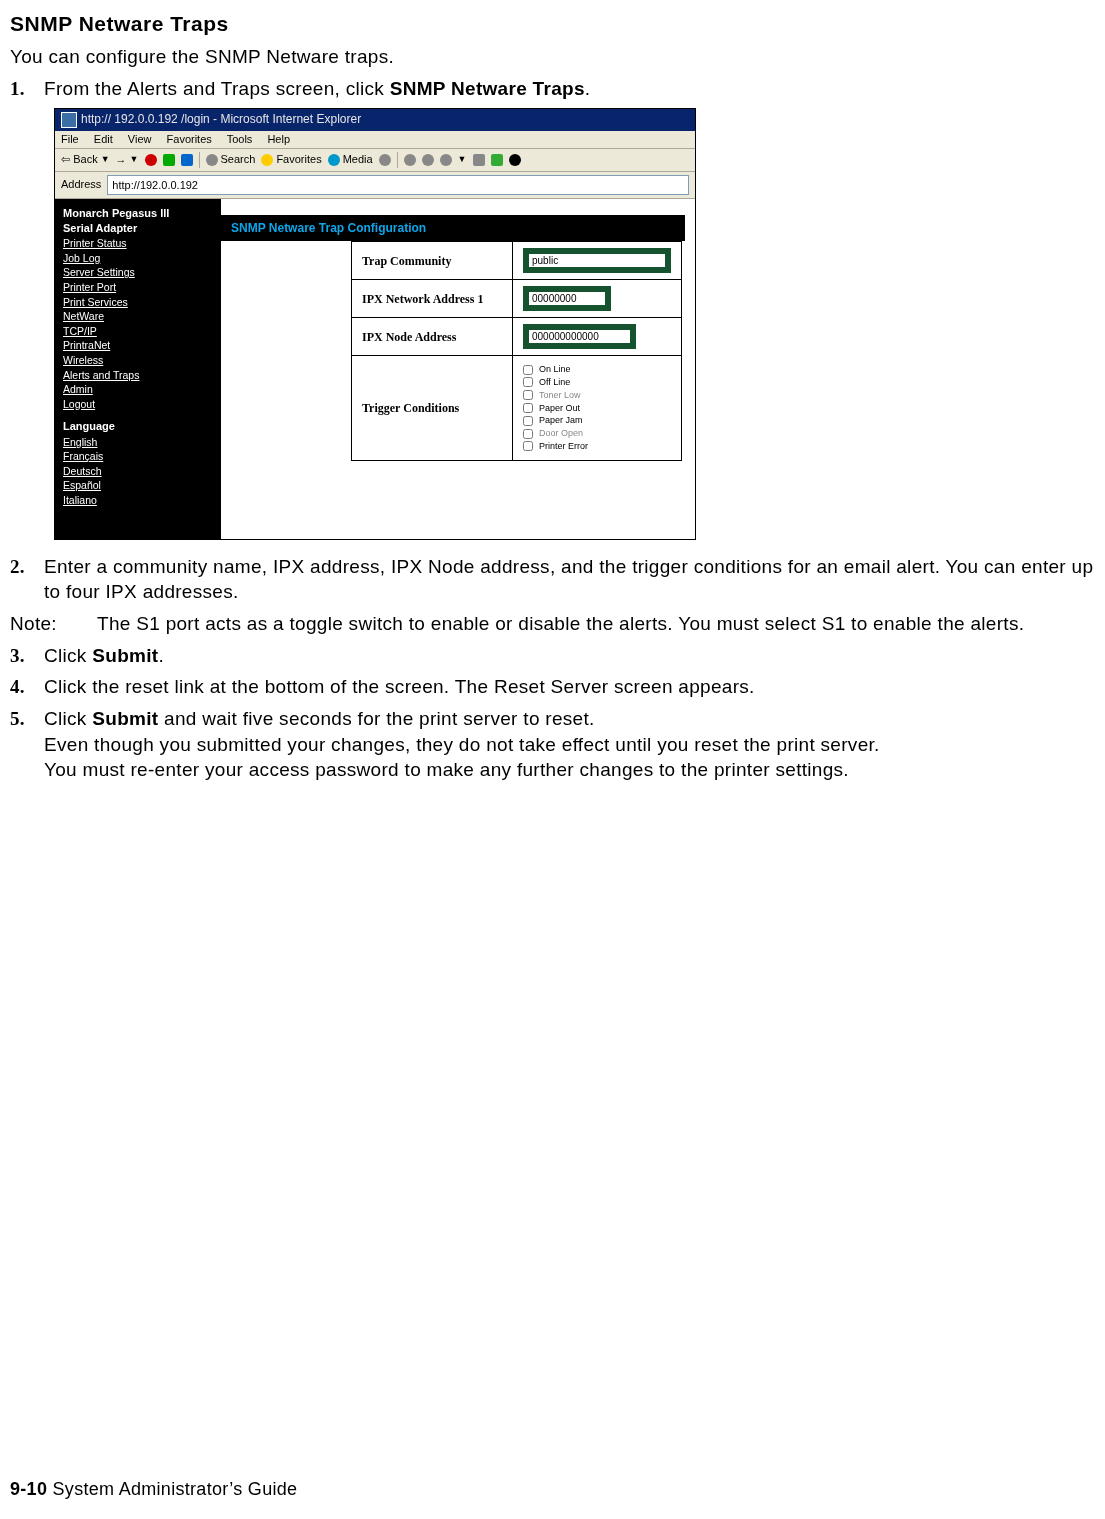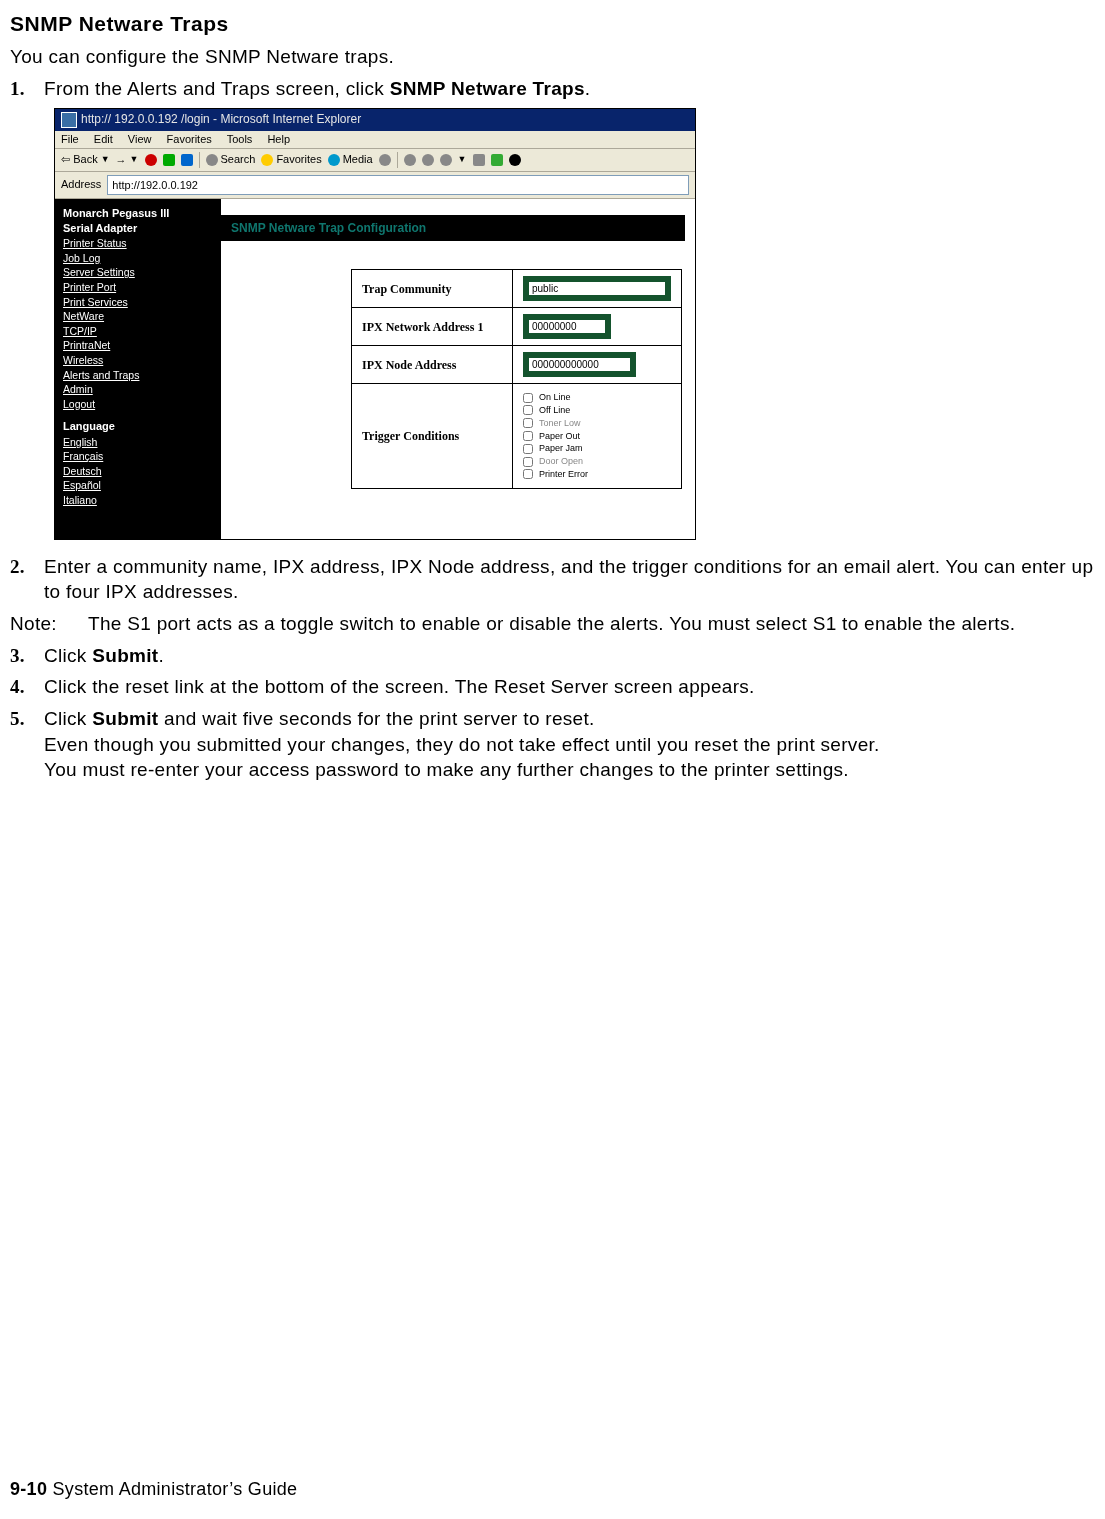--- a/index.html
+++ b/index.html
@@ -41,20 +41,21 @@
   .note-row {
     display: flex;
     margin: 4px 0 6px 0;
   }
   .note-row .lbl {
     flex: 0 0 78px;
     font-weight: normal;
   }
   .note-row .txt {
     flex: 1;
+    margin-left: 9px;
   }
   b { font-weight: bold; }
 
   
   .shot-wrap {
     margin: 6px 0 14px 44px;
   }
   .shot {
     width: 640px;
     border: 1px solid #000;
@@ -154,25 +155,25 @@
     font-weight: bold;
     margin-top: 10px;
     margin-bottom: 2px;
   }
   .mainpane {
     flex: 1;
     background: #fff;
   }
   .mainpane .bar {
     background: #000;
-    color: #0f766e;
+    color: #0ea5e9;
     font-weight: bold;
     font-size: 12px;
     padding: 6px 10px;
-    margin: 16px 10px 28px 0;
+    margin: 16px 10px 0 0;
   }
   table.cfg {
     border-collapse: collapse;
     margin-left: 130px;
     font-size: 11px;
   }
   table.cfg td {
     border: 1px solid #000;
     padding: 6px 10px;
     vertical-align: middle;

